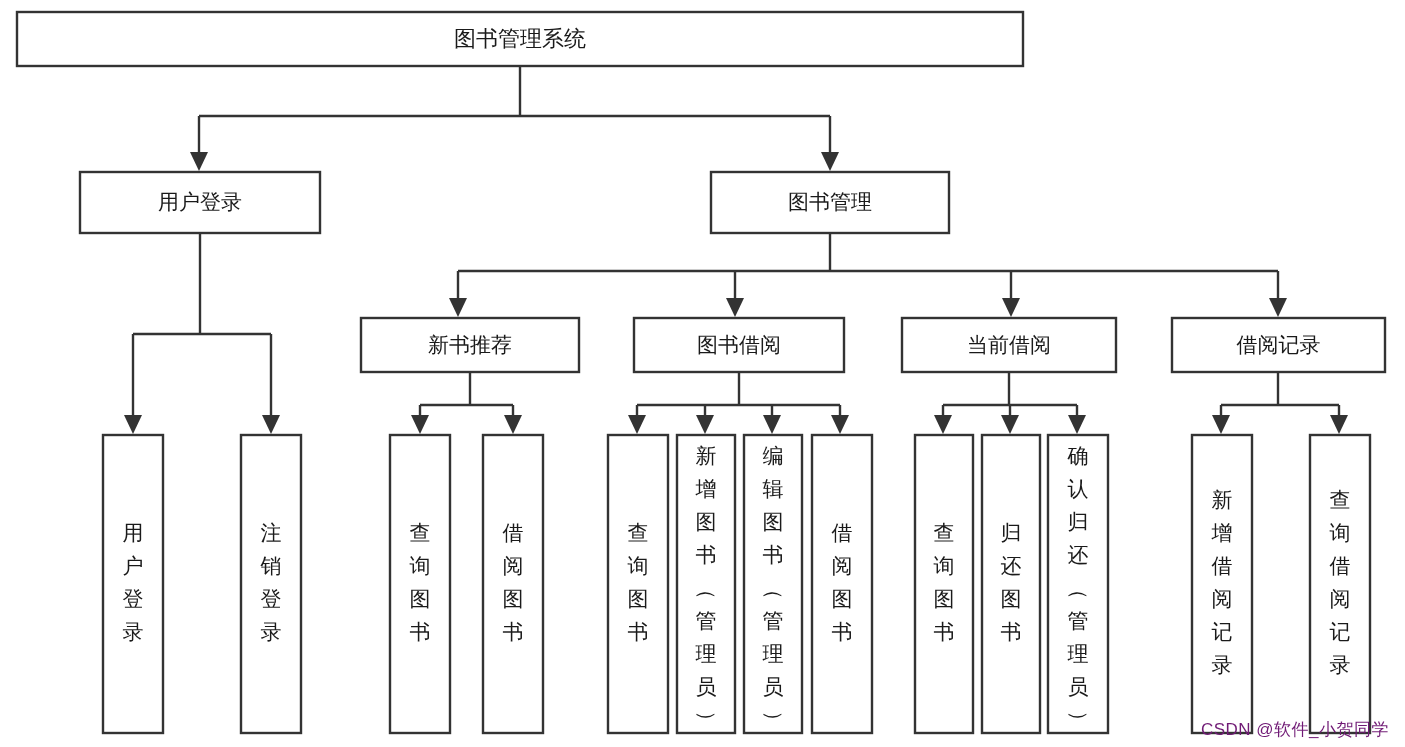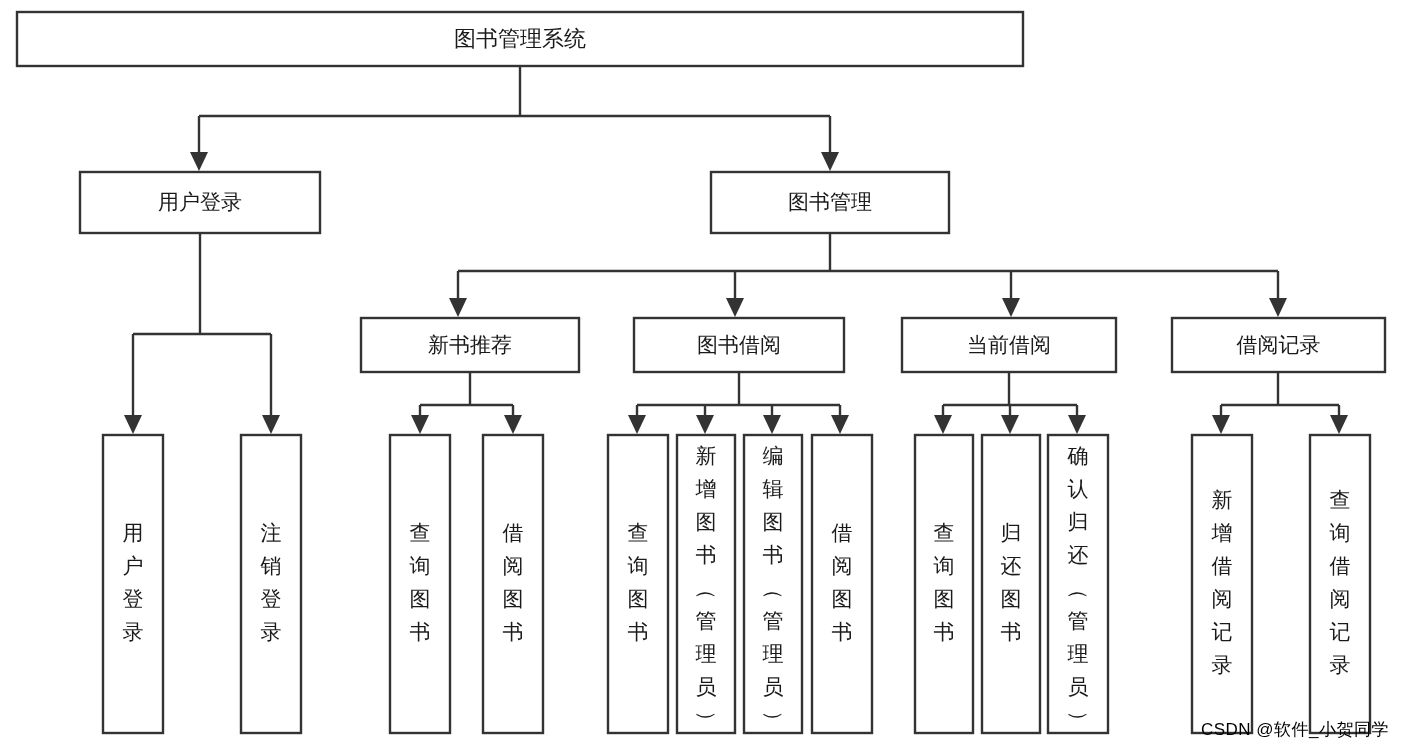--- a/index.html
+++ b/index.html
@@ -60,21 +60,21 @@
   .arrow-head {
     fill: #333333;
     stroke: none;
   }
   .watermark {
     position: absolute;
     right: 16px;
     bottom: 6px;
     font-family: "Liberation Sans", "DejaVu Sans", sans-serif;
     font-size: 17px;
-    color: #000000;
+    color: #701a75;
     letter-spacing: 0.5px;
     white-space: nowrap;
     pointer-events: none;
   }
 </style>
 </head>
 <body>
 
 <div id="diagram-root">
   <svg class="diagram" viewBox="0 0 1405 747" xmlns="http://www.w3.org/2000/svg">

